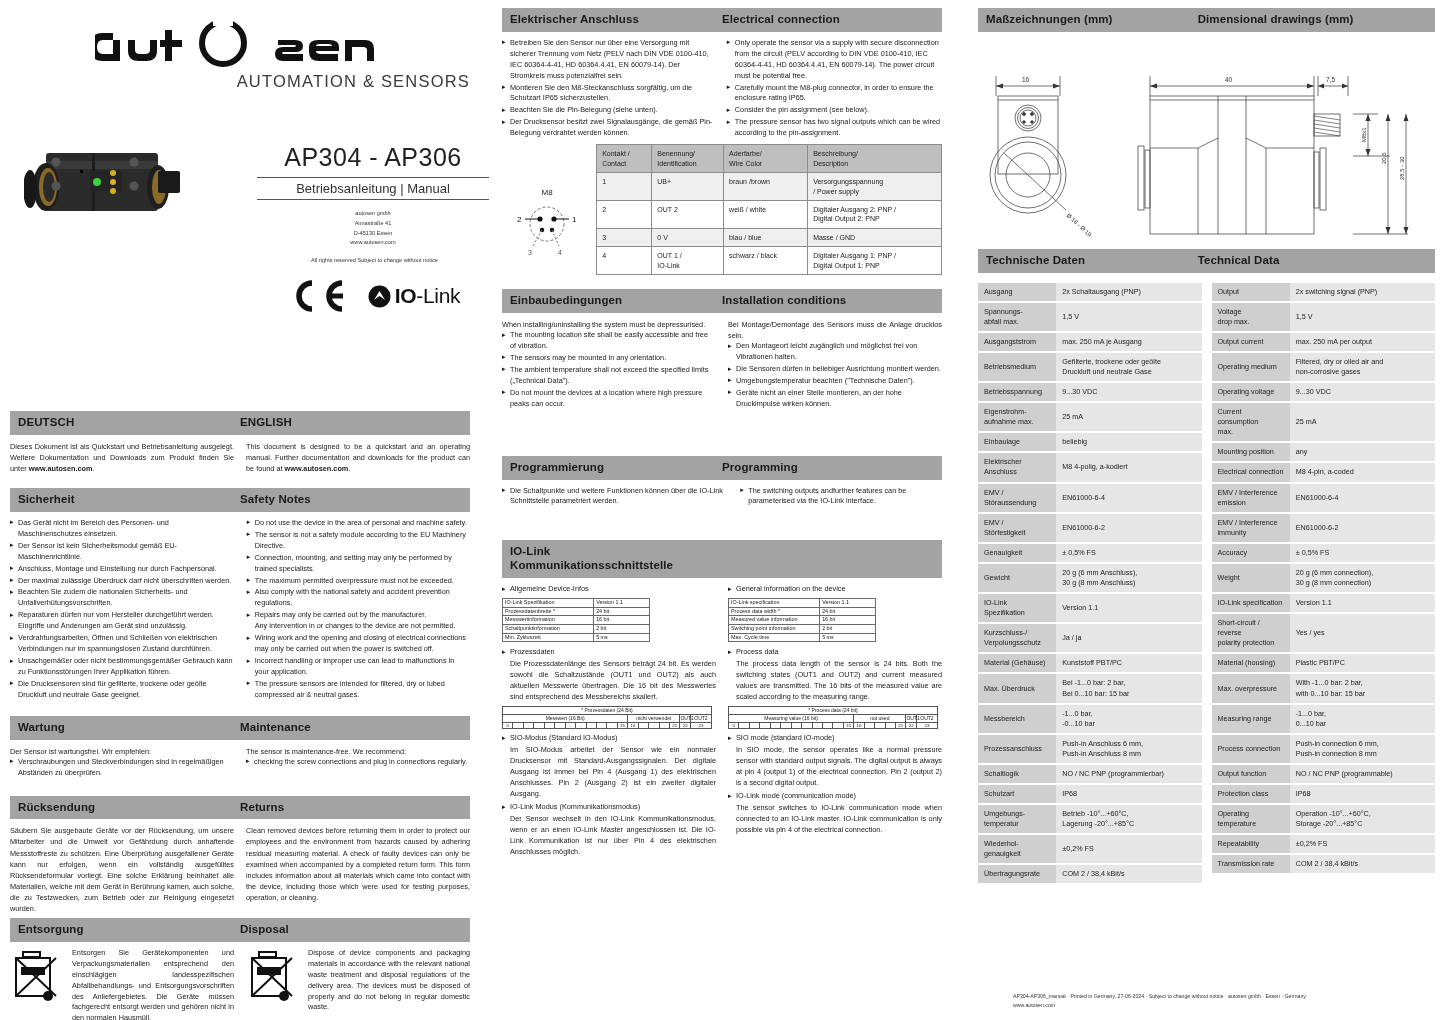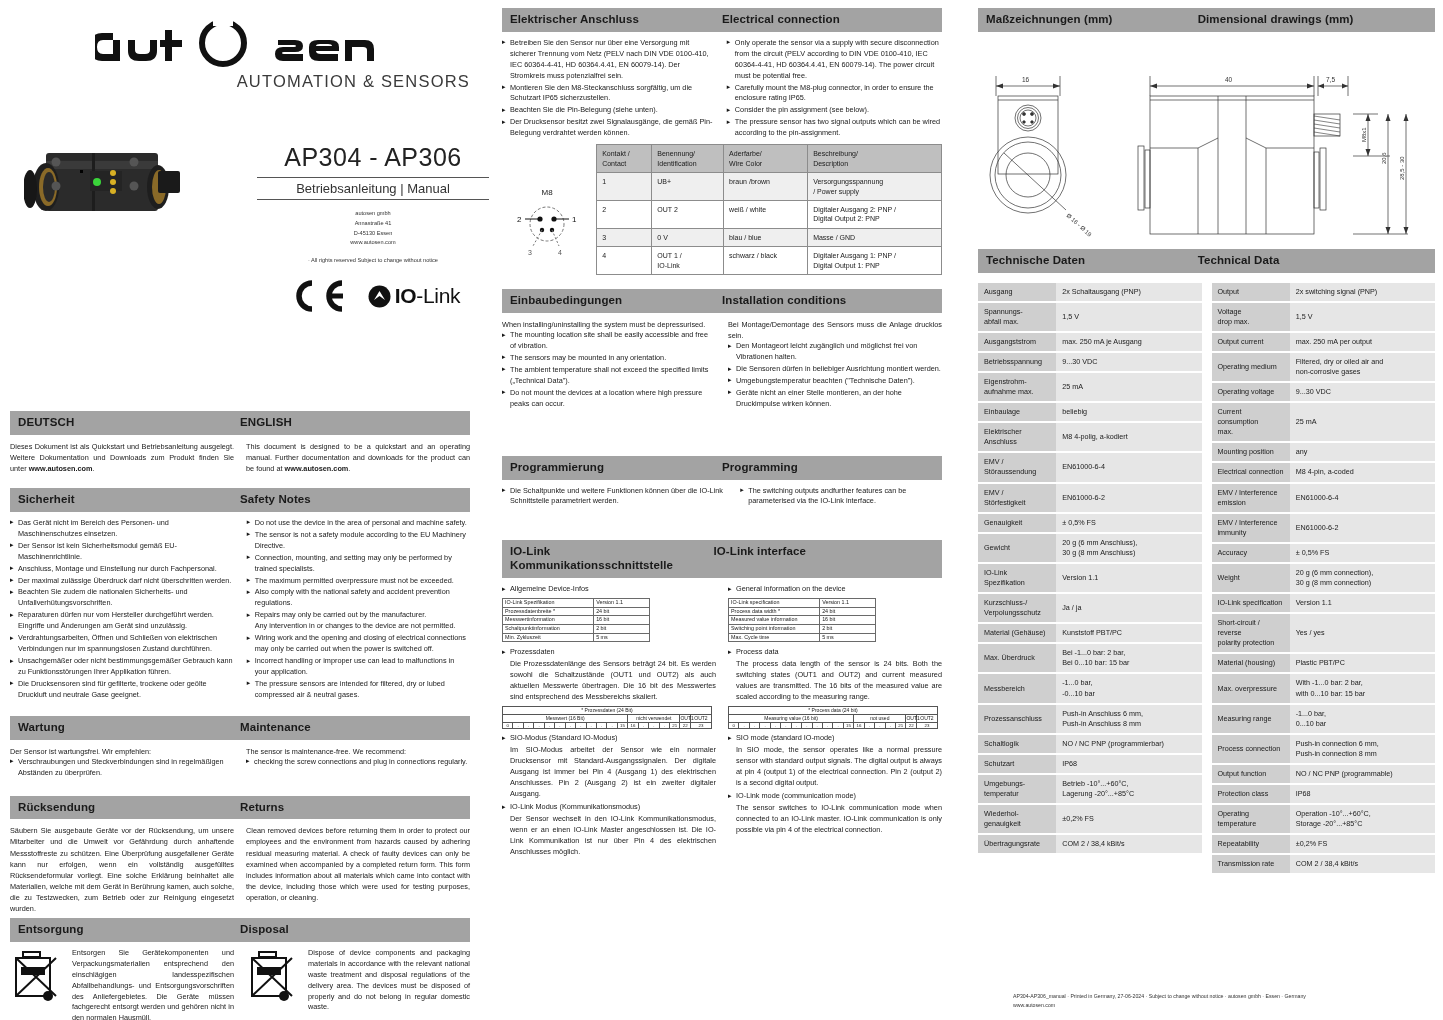--- a/index.html
+++ b/index.html
@@ -421,21 +421,20 @@
       <ul class="bullets">
           <li>Die Schaltpunkte und weitere Funktionen können über die IO-Link Schnittstelle parametriert werden.</li>
         </ul>
       <ul class="bullets">
           <li>The switching outputs andfurther features can be parameterised via the IO-Link interface.</li>
         </ul>
     </div>
 
     <div class="secbar wide" style="margin-top:32px">
       <div class="de">IO-Link Kommunikationsschnittstelle</div>
-      <div class="en">IO-Link interface</div>
     </div>
     <div class="twocol">
 
       <div>
         <ul class="bullets">
           <li>Allgemeine Device-Infos</li>
         </ul>
         <table class="micro">
           <tbody>
               <tr>
@@ -683,20 +682,24 @@
               </tr>
               <tr>
                 <td class="td-k">Spannungs-<br>abfall max.</td>
                 <td class="td-v">1,5 V</td>
               </tr>
               <tr>
                 <td class="td-k">Ausgangststrom</td>
                 <td class="td-v">max. 250 mA je Ausgang</td>
               </tr>
               <tr>
+                <td class="td-k">Betriebsmedium</td>
+                <td class="td-v">Gefilterte, trockene oder geölte<br>Druckluft und neutrale Gase</td>
+              </tr>
+              <tr>
                 <td class="td-k">Betriebsspannung</td>
                 <td class="td-v">9...30 VDC</td>
               </tr>
               <tr>
                 <td class="td-k">Eigenstrohm-<br>aufnahme max.</td>
                 <td class="td-v">25 mA</td>
               </tr>
               <tr>
                 <td class="td-k">Einbaulage</td>
                 <td class="td-v">beliebig</td>

